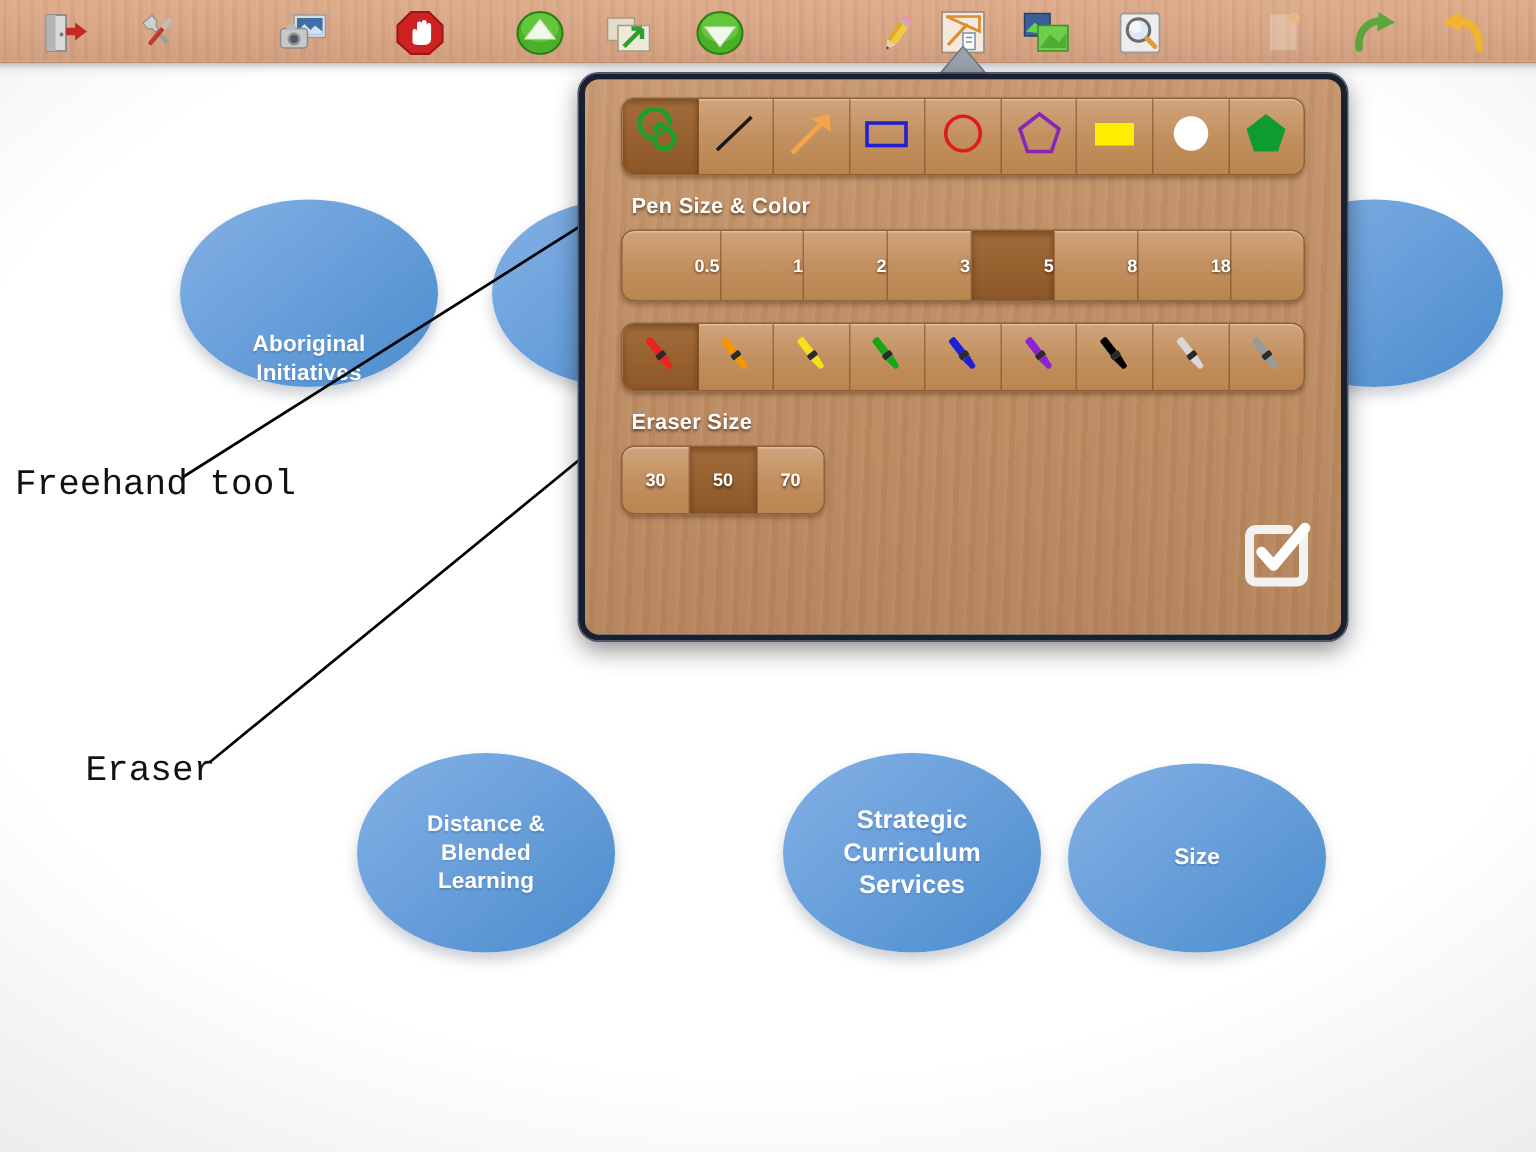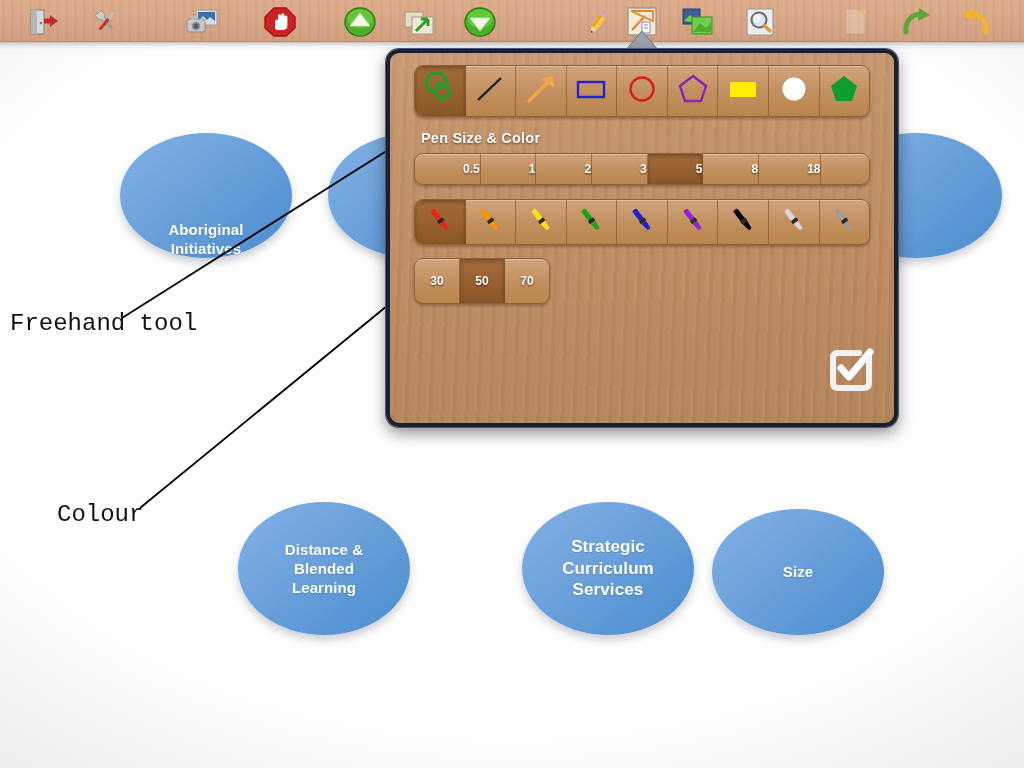--- a/index.html
+++ b/index.html
@@ -98,21 +98,21 @@
     flex:1 1 0; display:flex; align-items:center; justify-content:center;
     border-right:1px solid rgba(110,70,35,.55);
     position:relative;
   }
   .cell:last-child { border-right:none; }
   .cell.sel {
     background:linear-gradient(180deg,#a36c3c 0%,#97602f 55%,#8c5728 100%);
     box-shadow:inset 0 2px 4px rgba(60,30,5,.45);
   }
   #shape-strip .cell { height:50px; }
-  #size-strip  .cell { height:30px;padding-left:48px; }
+  #size-strip  .cell { height:46px;padding-left:48px; }
   #color-strip .cell { height:44px; }
   #eraser-strip .cell { height:44px; }
   #eraser-strip { width:136px; }
   .cell-num { color:#ffffff; font-size:12px; font-weight:bold; text-shadow:0 1px 2px rgba(50,25,5,.8); }
   #ok-btn { position:absolute; right:18px; bottom:30px; width:50px; height:50px; }
 
   .sec { margin-bottom:2px; }
 </style>
 </head>
 <body>
@@ -135,21 +135,21 @@
       </div>
       <div class="bubble" style="left: 522px; top: 502px; width: 172px; height: 133px; font-size: 17px;">
         <span>Strategic<br>Curriculum<br>Services</span>
       </div>
       <div class="bubble" style="left: 712px; top: 509px; width: 172px; height: 126px; font-size: 15px;">
         <span>Size</span>
       </div>
     </div>
   <div id="annots-host">
       <div class="annot" style="left: 10px; top: 310px; font-size: 24px;">Freehand tool</div>
-      <div class="annot" style="left: 57px; top: 501px; font-size: 24px;">Colour</div>
+      <div class="annot" style="left: 57px; top: 501px; font-size: 24px;">Eraser</div>
     </div>
 
   <svg class="arrows">
     <g>
       <line x1="122" y1="318" x2="415" y2="133" stroke="#000" stroke-width="1.8"></line>
       <polygon points="400,124 433,131 404,156" fill="#000"></polygon>
     </g>
     <g>
       <line x1="140" y1="508" x2="415" y2="283" stroke="#000" stroke-width="1.8"></line>
       <polygon points="400,274 433,281 404,306" fill="#000"></polygon>
@@ -460,20 +460,21 @@
                 <rect x="15.4" y="2" width="5.2" height="13" rx="1.5" fill="#9a9a9a"></rect>
                 <rect x="14.6" y="14" width="6.8" height="4" rx="1" fill="#2b2b2b"></rect>
                 <path d="M15.2 18 h5.6 l-1 8 q-1.8 2-3.6 0 z" fill="#9a9a9a"></path>
               </g>
             </svg></span>
         </div>
       </div>
   </div>
 
   <div class="sec" style="margin-top:13px">
+    <div class="panel-label">Eraser Size</div>
     <div class="strip" id="eraser-strip">
         <div class="cell">
           <span class="cell-num">30</span>
         </div>
         <div class="cell sel">
           <span class="cell-num">50</span>
         </div>
         <div class="cell">
           <span class="cell-num">70</span>
         </div>

